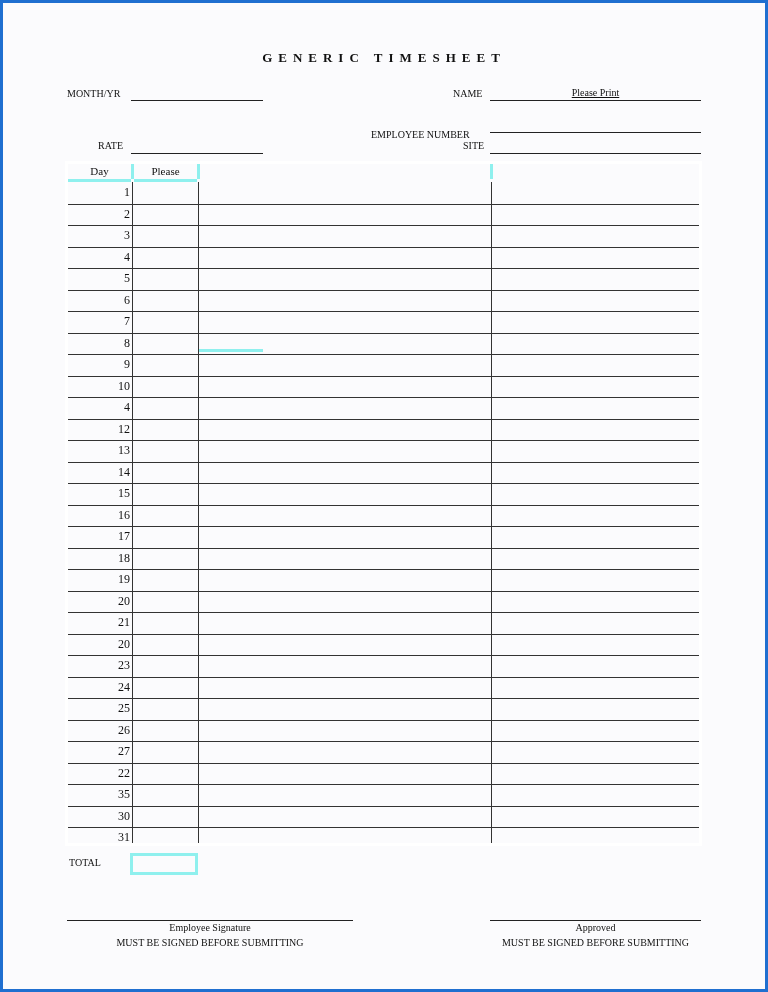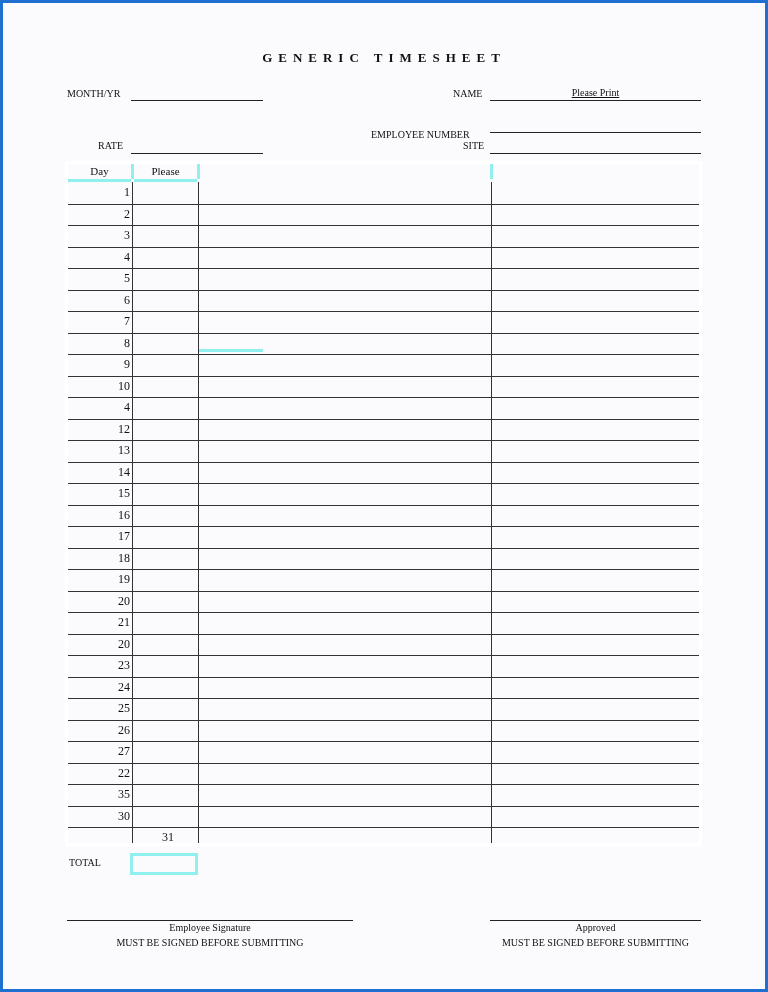--- a/index.html
+++ b/index.html
@@ -197,21 +197,21 @@
       <div class="row-line" style="top: 620px;"></div>
       <div class="row" style="top: 620px;">
         <div class="daynum" style="right: auto; left: 0px; width: 62px;">35</div>
       </div>
       <div class="row-line" style="top: 641.5px;"></div>
       <div class="row" style="top: 641.5px;">
         <div class="daynum" style="right: auto; left: 0px; width: 62px;">30</div>
       </div>
       <div class="row-line" style="top: 663px;"></div>
       <div class="row" style="top: 663px;">
-        <div class="daynum" style="right: auto; left: 0px; width: 62px; margin-left: 44px;">31</div>
+        <div class="daynum" style="right: auto; left: 0px; width: 62px;">31</div>
       </div>
     </div>
 </div>
 
 <div class="abs hl"></div>
 
 <div class="abs lbl" style="left:69px;top:857px;">TOTAL</div>
 <div class="abs total-box"></div>
 
 <div class="abs uline" style="left:67px;top:920px;width:286px;"></div>

